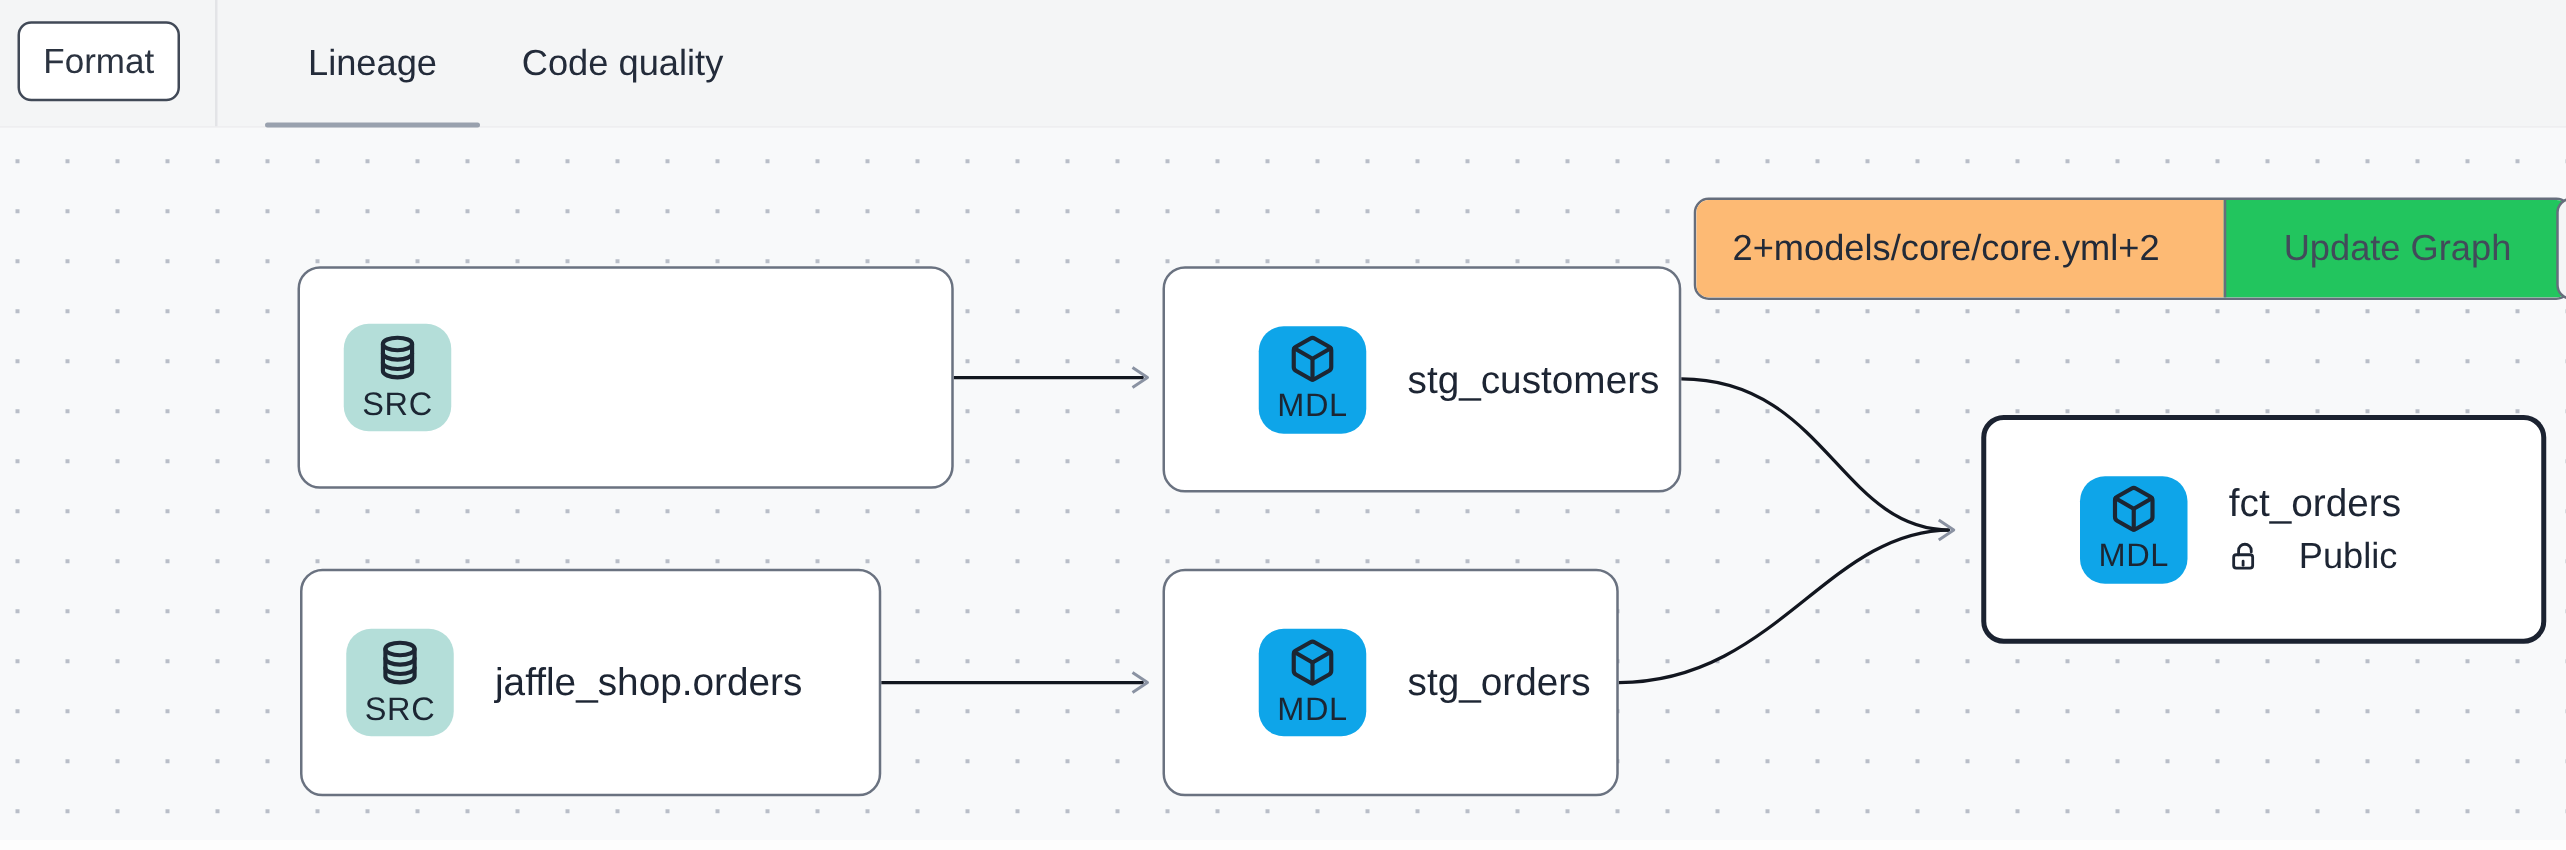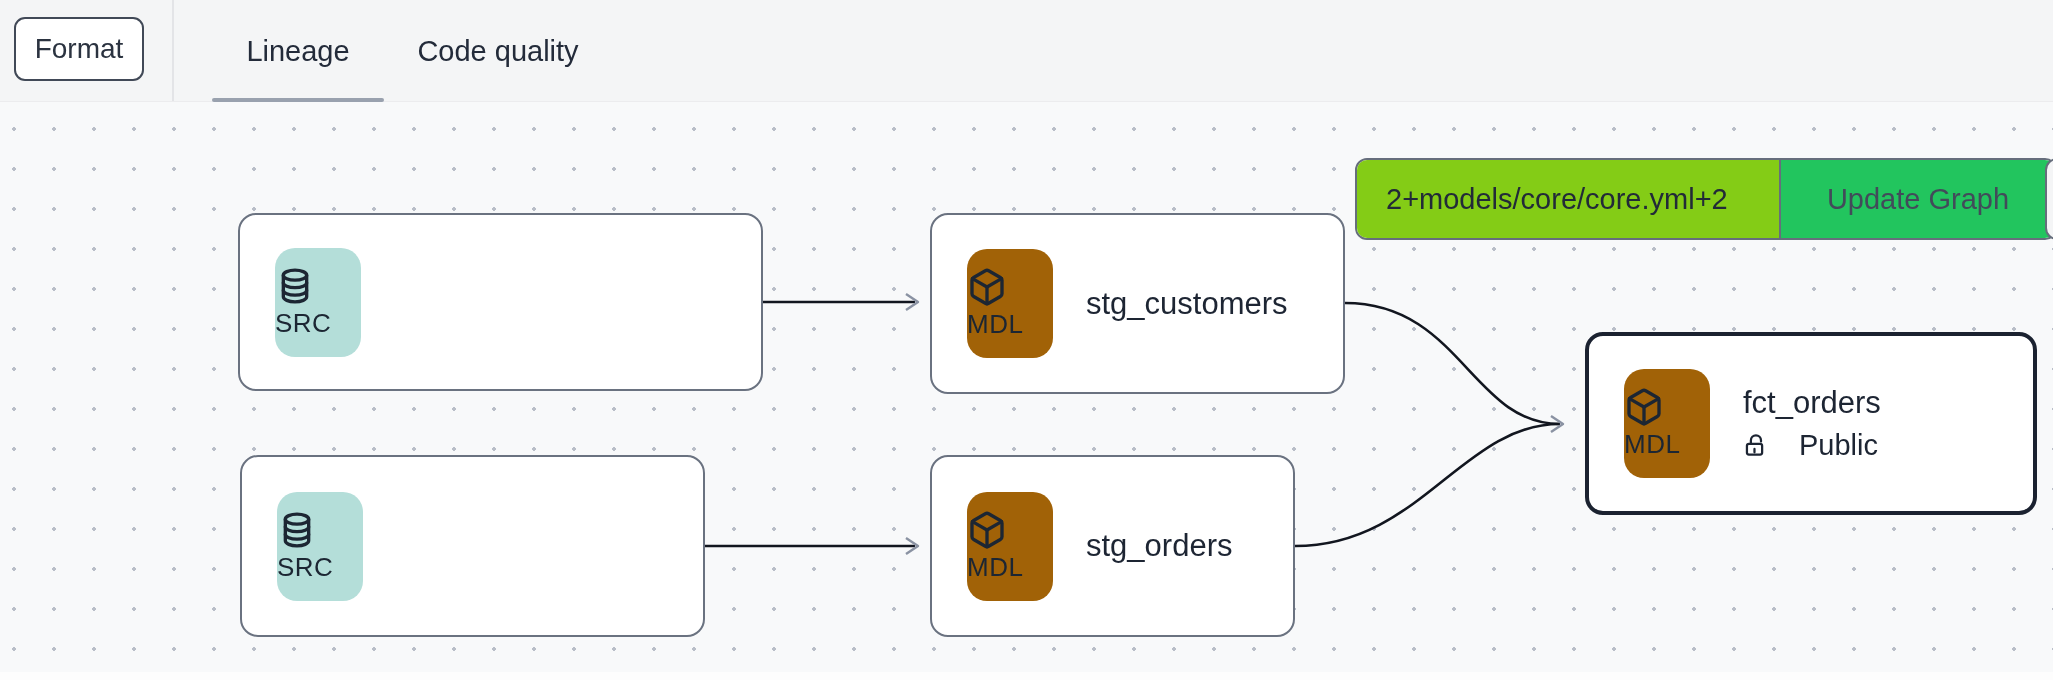--- a/index.html
+++ b/index.html
@@ -59,41 +59,41 @@
 
   
   .node {
     position:absolute; background:#ffffff;
     border:2px solid #6a7280; border-radius:18px;
     display:flex; align-items:center; padding-left:35px; gap:33px;
     cursor:pointer;
   }
   .node.selected { border:4px solid #1b2230; }
   .type-badge {
-    width:86px; height:109px; border-radius:20px; flex:0 0 auto;
-    display:flex; flex-direction:column; align-items:flex-start; justify-content:center;
+    width:86px; height:86px; border-radius:20px; flex:0 0 auto;
+    display:flex; flex-direction:column; align-items:center; justify-content:center;
     gap:2px;
   }
   .type-badge.src { background:#b4ded9; }
-  .type-badge.mdl { background:#a16207; }
+  .type-badge.mdl { background:#0ea5e9;margin-left:40px; }
   .type-badge .glyph { width:40px; height:40px; display:block; }
   .type-badge .type-label { font-size:26px; color:#1c2633; letter-spacing:.5px; }
   .node-title { font-size:31px; color:#1d2533; white-space:nowrap; }
   .node-text-col { display:flex; flex-direction:column; gap:8px; }
   .access-row { display:flex; align-items:center; gap:29px; font-size:29px; color:#1d2533; }
   .access-row .lock { width:27px; height:27px; display:block; }
 
   
   .selector-group {
     position:absolute; left:1355px; top:158px; height:82px;
     display:flex; border:2px solid #666e7c; border-radius:12px;
     overflow:hidden; background:#ffffff;
   }
   .selector-input {
-    width:422px; height:100%; border:none; outline:none; background:#84cc16;
+    width:422px; height:100%; border:none; outline:none; background:#fdba74;
     font-family:"Liberation Sans","DejaVu Sans",sans-serif;
     font-size:29px; color:#222a38; padding:0 20px 0 29px;
   }
   .update-graph-btn {
     width:276px; height:100%; background:#22c55e; border:none;
     border-left:2px solid #666e7c;
     font-family:"Liberation Sans","DejaVu Sans",sans-serif;
     font-size:29px; color:#424b5a; cursor:pointer;
     display:flex; align-items:center; justify-content:center;
   }
@@ -146,20 +146,21 @@
   <div class="node" style="left:240px; top:455px; width:465px; height:182px;">
     <div class="type-badge src">
       <svg class="glyph" viewBox="0 0 24 24" fill="none" stroke="#1c2633" stroke-width="2" stroke-linecap="round" stroke-linejoin="round">
         <ellipse cx="12" cy="5.5" rx="7" ry="3"></ellipse>
         <path d="M5 5.5v13c0 1.66 3.13 3 7 3s7-1.34 7-3v-13"></path>
         <path d="M5 10c0 1.66 3.13 3 7 3s7-1.34 7-3"></path>
         <path d="M5 14.5c0 1.66 3.13 3 7 3s7-1.34 7-3"></path>
       </svg>
       <span class="type-label">SRC</span>
     </div>
+    <span class="node-title">jaffle_shop.orders</span>
   </div>
 
   <div class="node" style="left:930px; top:455px; width:365px; height:182px;">
     <div class="type-badge mdl">
       <svg class="glyph" viewBox="0 0 24 24" fill="none" stroke="#1c2633" stroke-width="2" stroke-linecap="round" stroke-linejoin="round">
         <path d="M21 16V8a2 2 0 0 0-1-1.73l-7-4a2 2 0 0 0-2 0l-7 4A2 2 0 0 0 3 8v8a2 2 0 0 0 1 1.73l7 4a2 2 0 0 0 2 0l7-4A2 2 0 0 0 21 16z"></path>
         <polyline points="3.27 6.96 12 12.01 20.73 6.96"></polyline>
         <line x1="12" y1="22.08" x2="12" y2="12"></line>
       </svg>
       <span class="type-label">MDL</span>

